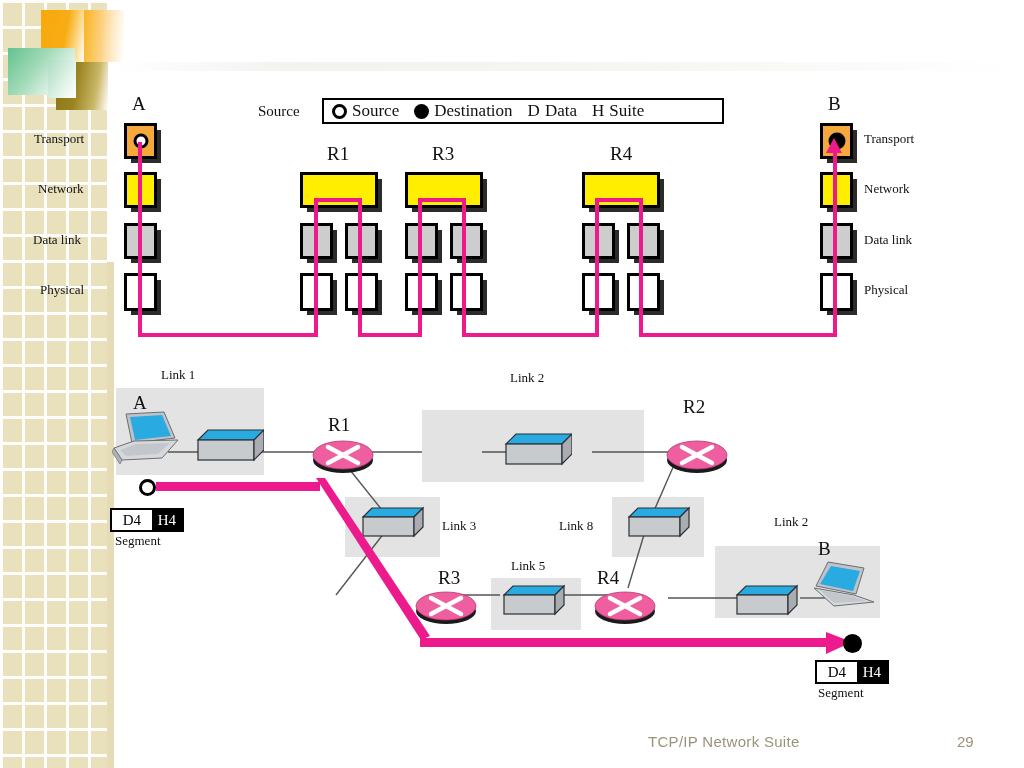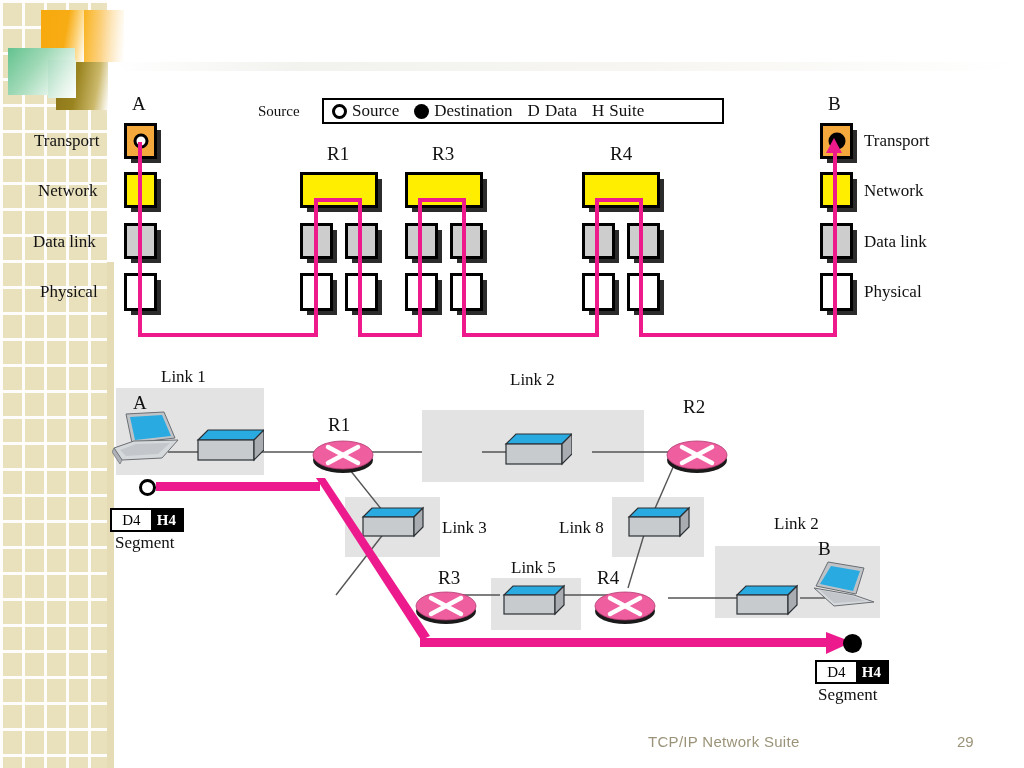--- a/index.html
+++ b/index.html
@@ -53,21 +53,21 @@
   }
 
   
   .title{
     position:absolute;left:134px;top:17px;
     font-style:italic;font-size:25px;color:#111;letter-spacing:.2px;
     white-space:nowrap;
   }
 
   
-  .lbl{position:absolute;font-size:17px;color:#111;white-space:nowrap;}
+  .lbl{position:absolute;font-size:13px;color:#111;white-space:nowrap;}
   .node-lbl{position:absolute;font-size:19px;color:#111;white-space:nowrap;}
 
   
   .legend-word{position:absolute;left:258px;top:103px;font-size:15px;color:#111;}
   .legend-box{
     position:absolute;left:322px;top:98px;width:402px;height:26px;
     border:2px solid #000;background:#fff;box-sizing:border-box;
   }
   .legend-row{
     position:absolute;left:0;top:0;width:100%;height:100%;
@@ -117,21 +117,21 @@
 
   .segbox{
     position:absolute;height:24px;border:2px solid #000;background:#fff;
     display:flex;align-items:stretch;box-sizing:border-box;
   }
   .segbox .d{
     flex:1;display:flex;align-items:center;justify-content:center;
     font-size:15px;color:#000;padding:0 10px;
   }
   .segbox .h{
-    background:#000;color:#fff;font-weight:bold;font-size:15px;
+    background:#000;color:#fff;font-weight:normal;font-size:15px;
     display:flex;align-items:center;justify-content:center;padding:0 6px;
   }
 
   .bigpink{position:absolute;background:#ec1a8c;}
   .endring{
     position:absolute;width:17px;height:17px;border-radius:50%;
     border:3px solid #000;background:#fff;box-sizing:border-box;
   }
   .enddot{position:absolute;width:19px;height:19px;border-radius:50%;background:#000;}
 

